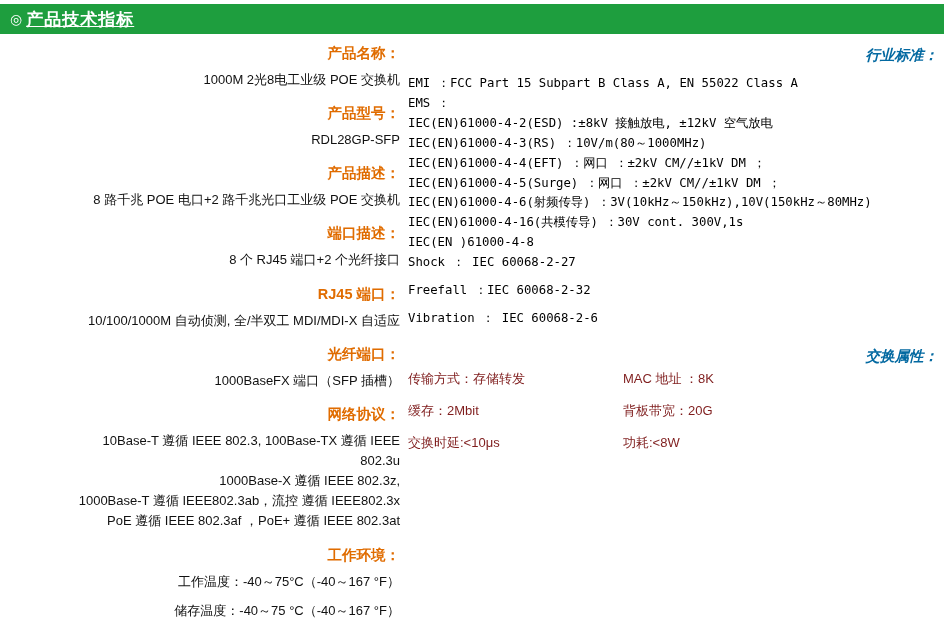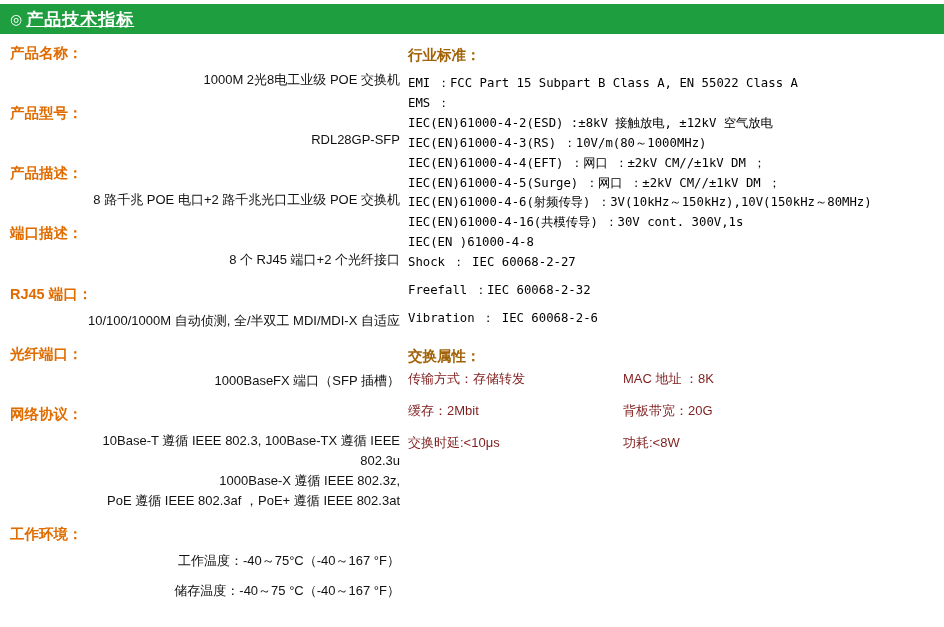--- a/index.html
+++ b/index.html
@@ -56,23 +56,25 @@
     position: absolute;
     left: 408px;
     top: 44px;
     width: 530px;
   }
   .sec-title {
     color: #e06c00;
     font-weight: bold;
     font-size: 14.5px;
     margin: 0 0 7px 0;
+    text-align: right;
   }
   .sec-title.green {
-    color: #a16207;
+    color: #0369a1;
+    font-style: italic;
   }
   .sec-body {
     font-size: 13px;
     color: #111;
     line-height: 1.55;
     margin: 0 0 14px 0;
   }
   .sec-body .line {
     white-space: nowrap;
     text-align: right;
@@ -165,20 +167,21 @@
         <div class="line">1000BaseFX 端口（SFP 插槽）</div>
       </div>
     </div>
 
     <div>
       <div class="sec-title">网络协议：</div>
       <div class="sec-body">
         <div class="line">10Base-T 遵循 IEEE 802.3, 100Base-TX 遵循 IEEE</div>
         <div class="line">802.3u</div>
         <div class="line">1000Base-X 遵循 IEEE 802.3z,</div>
+        <div class="line">1000Base-T 遵循 IEEE802.3ab，流控 遵循 IEEE802.3x</div>
         <div class="line">PoE 遵循 IEEE 802.3af ，PoE+ 遵循 IEEE 802.3at</div>
       </div>
     </div>
 
     <div>
       <div class="sec-title">工作环境：</div>
       <div class="sec-body">
         <div class="line">工作温度：-40～75°C（-40～167 °F）</div>
         <div class="line" style="margin-top:9px">储存温度：-40～75 °C（-40～167 °F）</div>
 

